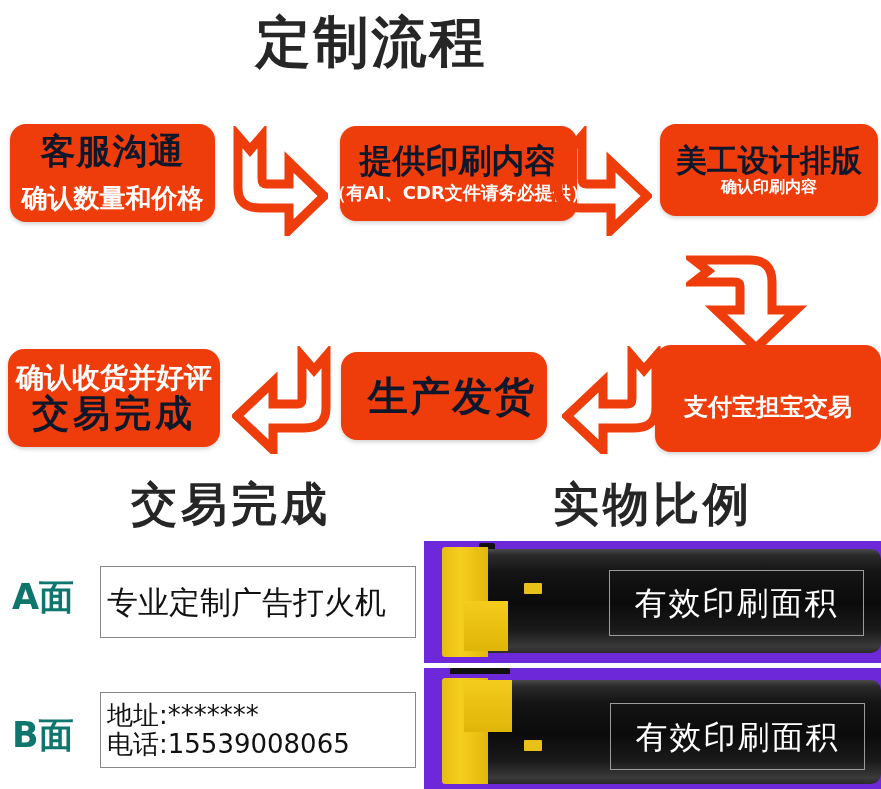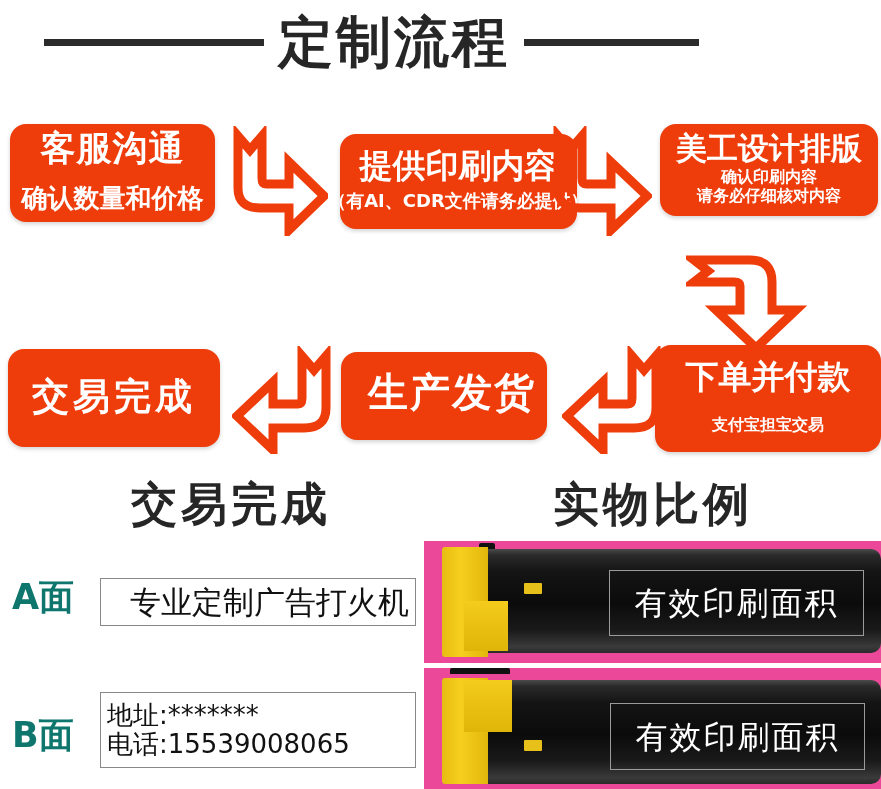--- a/index.html
+++ b/index.html
@@ -18,20 +18,21 @@
 
   
   .title-row {
     position: absolute;
     left: 0; top: 4px;
     width: 743px; height: 76px;
     display: flex;
     align-items: center;
     justify-content: center;
     gap: 14px;
+    flex-direction: column;
   }
   .title-rule {
     height: 7px;
     background: #2b2b2b;
   }
   .title-rule.left  { width: 220px; }
   .title-rule.right { width: 175px; }
   .title-text {
     font-size: 55px;
     font-weight: bold;
@@ -51,49 +52,48 @@
     display: flex;
     flex-direction: column;
     align-items: center;
     justify-content: center;
     text-align: center;
     box-sizing: border-box;
     padding: 4px 6px;
     overflow: hidden;
   }
   .fb-title {
-    color: #ffffff;
+    color: #0f172a;
     font-weight: bold;
     line-height: 1.05;
     white-space: nowrap;
-    font-family: Liberation Mono, monospace;
   }
   .fb-sub {
     color: #ffffff;
     font-weight: bold;
     line-height: 1.12;
     white-space: nowrap;
   }
 
   
   #box-1 { left: 10px;  top: 124px; width: 205px; height: 98px; }
   #box-1 .fb-title { font-size: 35px; letter-spacing: 1px; }
   #box-1 .fb-sub   { font-size: 26px; margin-top: 14px; }
 
-  #box-2 { left: 340px; top: 126px; width: 237px; height: 95px; margin-top: 8px; }
+  #box-2 { left: 340px; top: 126px; width: 237px; height: 95px; }
   #box-2 .fb-title { font-size: 33px; letter-spacing: 0px; }
   #box-2 .fb-sub   { font-size: 18px; margin-top: 4px; }
 
   #box-3 { left: 660px; top: 124px; width: 218px; height: 92px; }
   #box-3 .fb-title { font-size: 31px; }
   #box-3 .fb-sub   { font-size: 16px; margin-top: 1px; }
 
   #box-4 { left: 655px; top: 345px; width: 226px; height: 107px; }
   #box-4 .fb-title { font-size: 33px; }
-  #box-4 .fb-sub   { font-size: 16px; margin-top: 18px; }
+  #box-4 .fb-sub   { font-size: 24px; margin-top: 18px; }
 
   #box-5 { left: 341px; top: 352px; width: 206px; height: 88px; }
   #box-5 .fb-title { font-size: 40px; letter-spacing: 2px; margin-left: 16px; }
 
   #box-6 { left: 8px;   top: 349px; width: 212px; height: 98px; }
   #box-6 .fb-sub   { font-size: 28px; }
   #box-6 .fb-title { font-size: 37px; letter-spacing: 4px; margin-top: 2px; }
 
   
   .arrow {
@@ -133,38 +133,38 @@
   .face-box {
     position: absolute;
     border: 1px solid #888888;
     background: #ffffff;
     box-sizing: border-box;
     display: flex;
     flex-direction: column;
     justify-content: center;
     padding: 2px 6px;
   }
-  #face-a-box { left: 100px; top: 578px; width: 316px; height: 48px; text-align: right; }
+  #face-a-box { left: 100px; top: 566px; width: 316px; height: 72px; }
   #face-b-box { left: 100px; top: 692px; width: 316px; height: 76px; }
 
   .face-line {
     font-size: 30px;
     color: #111111;
     line-height: 1.12;
     white-space: nowrap;
     font-family: "DejaVu Sans", "Liberation Sans", sans-serif;
   }
   #face-a-box .face-line { font-size: 31px; }
   #face-b-box .face-line { font-size: 26px; }
 
   
   .lighter-photo {
     position: absolute;
     overflow: hidden;
-    background: #ec4899;
+    background: #6d28d9;
   }
   #lighter-1 { left: 424px; top: 541px; width: 457px; height: 122px; }
   #lighter-2 { left: 424px; top: 668px; width: 457px; height: 121px; }
 
   .lighter-body {
     position: absolute;
     left: 60px; right: 0;
     background: linear-gradient(to bottom,
       #4a4a4a 0%, #2a2a2a 6%, #141414 22%,
       #0b0b0b 52%, #1a1a1a 78%, #3a3a3a 94%, #2a2a2a 100%);
@@ -238,33 +238,32 @@
 </div>
 
 <div class="flow-box" id="box-2">
   <div class="fb-title">提供印刷内容</div>
   <div class="fb-sub">（有AI、CDR文件请务必提供）</div>
 </div>
 
 <div class="flow-box" id="box-3">
   <div class="fb-title">美工设计排版</div>
   <div class="fb-sub">确认印刷内容</div>
-  <div class="fb-sub">请务必仔细核对内容</div>
 </div>
 
 <div class="flow-box" id="box-4">
-  <div class="fb-title">下单并付款</div>
   <div class="fb-sub">支付宝担宝交易</div>
 </div>
 
 <div class="flow-box" id="box-5">
   <div class="fb-title">生产发货</div>
 </div>
 
 <div class="flow-box" id="box-6">
+  <div class="fb-sub">确认收货并好评</div>
   <div class="fb-title">交易完成</div>
 </div>
 
 <div class="arrow" id="arrow-1">
   <svg viewBox="0 0 96 110" width="96" height="110" aria-hidden="true">
     <path d="M6 10 L6 62 Q6 82 28 82 L57 82 L57 104 L92 70 L57 36 L57 58 L34 58 Q30 58 30 52 L30 10 L18 24 Z" fill="none" stroke="#ef3c0b" stroke-width="9" stroke-linejoin="miter"></path>
   </svg>
 </div>
 
 <div class="arrow" id="arrow-2">

